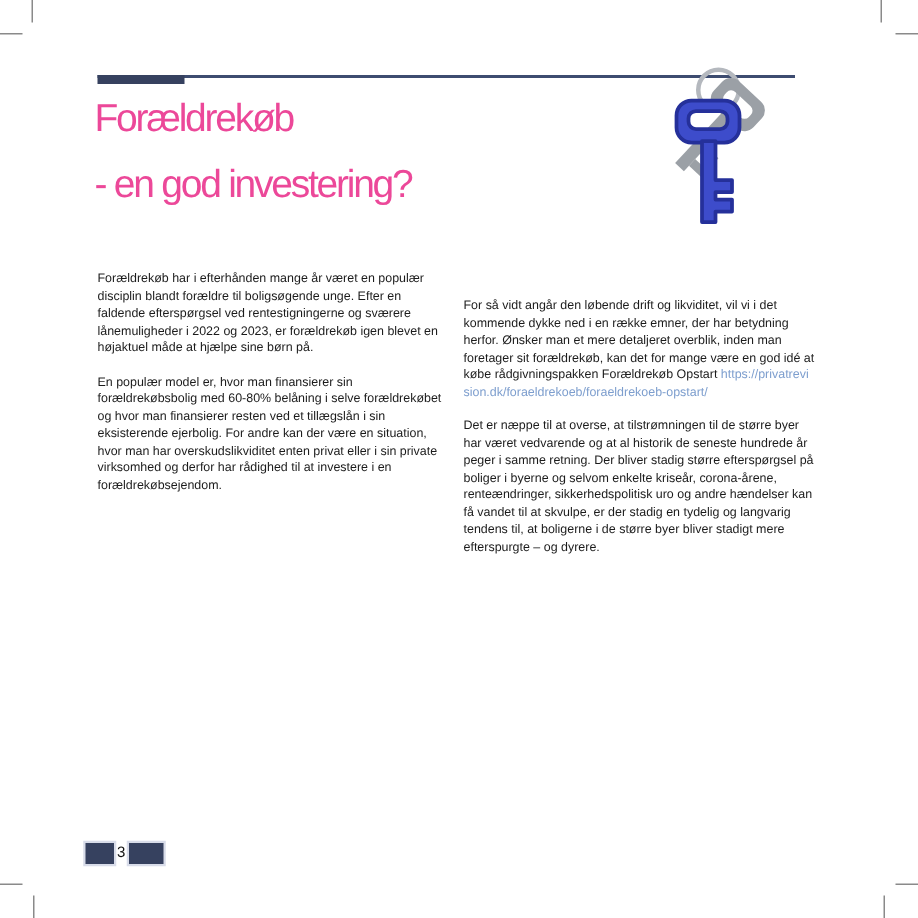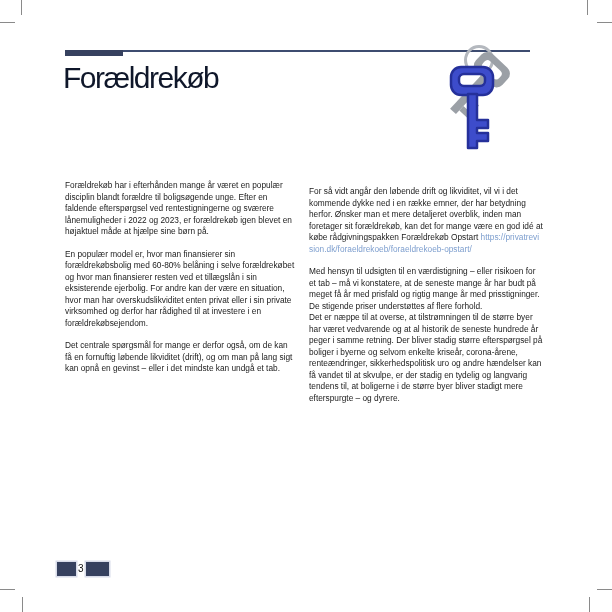--- a/index.html
+++ b/index.html
@@ -10,29 +10,29 @@
   
   .crop{position:absolute;background:#8a8a8a;}
   .crop.v{width:1px;height:15px;}
   .crop.h{width:15px;height:1px;}
   
   .rule{position:absolute;left:65px;top:50px;width:465px;height:2px;background:#3d4c70;}
   .rule-accent{position:absolute;left:65px;top:50px;width:58px;height:6px;background:#36415f;}
   
   .title{
     position:absolute;left:63px;top:56px;width:400px;
-    font-size:30px;line-height:44px;letter-spacing:-1.5px;color:#0f172a;font-weight:400;
+    font-size:26px;line-height:44px;letter-spacing:-1.5px;color:#ec4899;font-weight:400;
   }
   
   .keys{position:absolute;left:446px;top:42px;width:88px;height:110px;}
   
   .cols{position:absolute;left:65px;top:180px;width:478px;display:flex;gap:14px;}
   .col{font-size:8.3px;line-height:11.5px;color:#1b1b1b;}
   .col.left{width:230px;}
-  .col.right{width:234px;padding-top:6px;}
+  .col.right{width:234px;padding-top:6px;margin-top:12px;}
   .col p{margin:0 0 11px 0;}
   .col p.tight{margin:0;}
   .link{color:#7d9ece;text-decoration:none;cursor:pointer;word-break:break-all;}
   
   .footer{position:absolute;left:57px;top:562px;display:flex;align-items:center;gap:2px;}
   .pgbar{height:14px;background:#36415f;box-shadow:0 0 0 1.5px #d8dce9;}
   .pgbar.l{width:19px;}
   .pgbar.r{width:23px;}
   .pgnum{font-size:10px;color:#111;line-height:14px;}
 </style>
@@ -65,31 +65,30 @@
 
   <g>
     <path fill="#3d4ccb" stroke="#25309a" stroke-width="2.5" fill-rule="evenodd" d="M15 25 h22 a10 10 0 0 1 10 10 v8 a10 10 0 0 1 -10 10 h-22 a10 10 0 0 1 -10 -10 v-8 a10 10 0 0 1 10 -10 z
          M18 32 h16 a5 5 0 0 1 5 5 v2 a5 5 0 0 1 -5 5 h-16 a5 5 0 0 1 -5 -5 v-2 a5 5 0 0 1 5 -5 z"></path>
     <path fill="#3d4ccb" stroke="#25309a" stroke-width="2.5" stroke-linejoin="round" d="M22 52 h9 v26 h11 v8 h-11 v5 h11 v8 h-11 v7 h-9 z"></path>
   </g>
 </svg>
 
 <div class="title">
   <div>Forældrekøb</div>
+  <div>- en god investering?</div>
 </div>
 
 <div class="cols">
   <div class="col left">
     <p>Forældrekøb har i efterhånden mange år været en populær disciplin blandt forældre til boligsøgende unge. Efter en faldende efterspørgsel ved rentestigningerne og sværere lånemuligheder i 2022 og 2023, er forældrekøb igen blevet en højaktuel måde at hjælpe sine børn på.</p>
     <p>En populær model er, hvor man finansierer sin forældrekøbsbolig med 60-80% belåning i selve forældrekøbet og hvor man finansierer resten ved et tillægslån i sin eksisterende ejerbolig. For andre kan der være en situation, hvor man har overskudslikviditet enten privat eller i sin private virksomhed og derfor har rådighed til at investere i en forældrekøbsejendom.</p>
-    <p>Det centrale spørgsmål for mange er derfor også, om de kan få en fornuftig løbende likviditet (drift), og om man på lang sigt kan opnå en gevinst – eller i det mindste kan undgå et tab.</p>
   </div>
   <div class="col right">
     <p><span>For så vidt angår den løbende drift og likviditet, vil vi i det kommende dykke ned i en række emner, der har betydning herfor. Ønsker man et mere detaljeret overblik, inden man foretager sit forældrekøb, kan det for mange være en god idé at købe rådgivningspakken Forældrekøb Opstart </span><span class="link">https://privatrevision.dk/foraeldrekoeb/foraeldrekoeb-opstart/</span></p>
-    <p class="tight">Med hensyn til udsigten til en værdistigning – eller risikoen for et tab – må vi konstatere, at de seneste mange år har budt på meget få år med prisfald og rigtig mange år med prisstigninger. De stigende priser understøttes af flere forhold.</p>
     <p>Det er næppe til at overse, at tilstrømningen til de større byer har været vedvarende og at al historik de seneste hundrede år peger i samme retning. Der bliver stadig større efterspørgsel på boliger i byerne og selvom enkelte kriseår, corona-årene, renteændringer, sikkerhedspolitisk uro og andre hændelser kan få vandet til at skvulpe, er der stadig en tydelig og langvarig tendens til, at boligerne i de større byer bliver stadigt mere efterspurgte – og dyrere.</p>
   </div>
 </div>
 
 <div class="footer">
   <div class="pgbar l"></div>
   <div class="pgnum">3</div>
   <div class="pgbar r"></div>
 </div>
 

